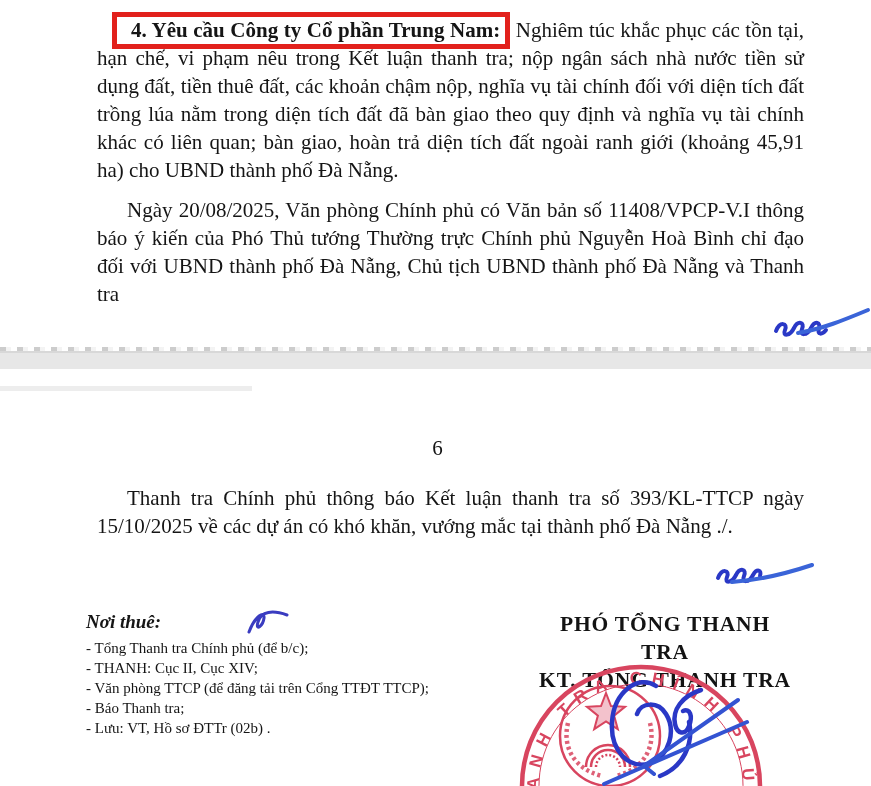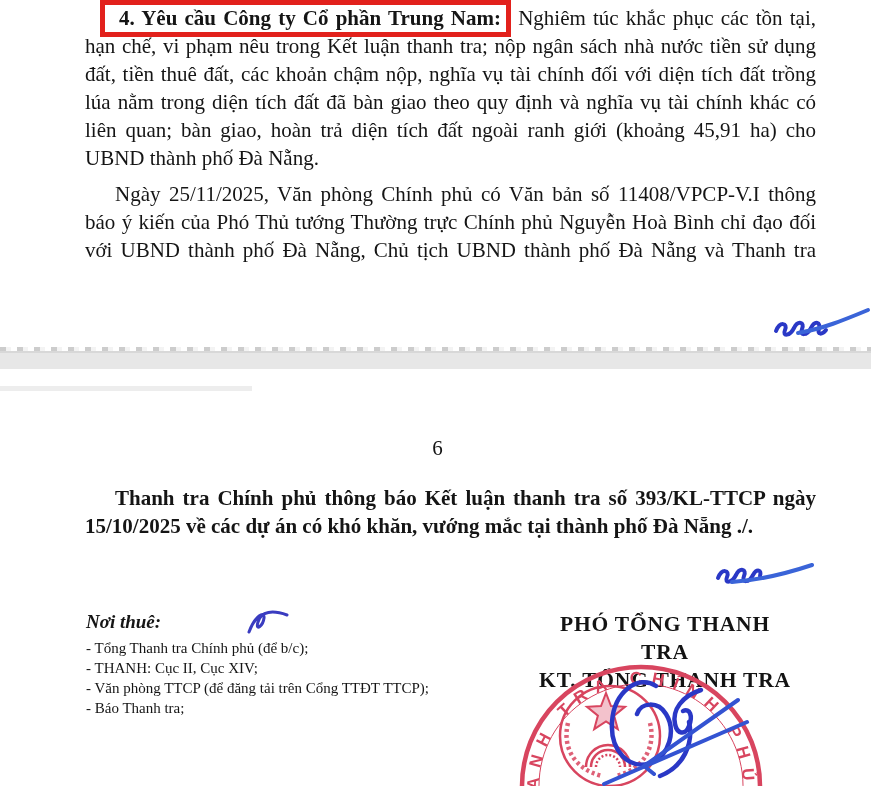--- a/index.html
+++ b/index.html
@@ -5,29 +5,29 @@
   html,body { margin:0; padding:0; background:#ffffff; }
   #doc {
     position:relative; width:871px; height:786px;
     background:#ffffff; overflow:hidden;
     font-family:"Liberation Serif", serif; color:#151515;
   }
   .body-text {
     position:absolute; left:85px; width:731px;
     font-size:21px; line-height:28px; text-align:justify;
   }
-  .body-text p { margin:0; }
+  .body-text p { margin:12px; }
   #para1 { text-indent:15px; }
   #para1 .redbox {
     border:5px solid #e2211c;
     padding:1px 5px 2px 14px;
     font-weight:700;
   }
   #para2 { margin-top:8px; text-indent:30px; text-align-last:justify; }
-  #p2para2 { margin-top:7px; text-indent:30px;font-weight:bold; }
+  #p2para2 { margin-top:7px; text-indent:30px; }
   #pagenum {
     position:absolute; left:85px; top:436px; width:705px;
     text-align:center; font-size:21px;
   }
   #scan-noise {
     position:absolute; left:0; top:347px; width:871px; height:4px;
     background:repeating-linear-gradient(90deg, rgba(110,110,110,.35) 0 6px,
       rgba(190,190,190,.18) 6px 11px, transparent 11px 17px);
   }
   #page-gap {
@@ -55,21 +55,21 @@
 </head>
 <body>
 
 <div id="doc">
 
   <div class="body-text" style="top:4px;">
     <p id="para1">
       <span class="redbox">4. Yêu cầu Công ty Cổ phần Trung Nam:</span>
       <span>Nghiêm túc khắc phục các tồn tại, hạn chế, vi phạm nêu trong Kết luận thanh tra; nộp ngân sách nhà nước tiền sử dụng đất, tiền thuê đất, các khoản chậm nộp, nghĩa vụ tài chính đối với diện tích đất trồng lúa nằm trong diện tích đất đã bàn giao theo quy định và nghĩa vụ tài chính khác có liên quan; bàn giao, hoàn trả diện tích đất ngoài ranh giới (khoảng 45,91 ha) cho UBND thành phố Đà Nẵng.</span>
     </p>
-    <p id="para2">Ngày 25/11/2025, Văn phòng Chính phủ có Văn bản số 11408/VPCP-V.I thông báo ý kiến của Phó Thủ tướng Thường trực Chính phủ Nguyễn Hoà Bình chỉ đạo đối với UBND thành phố Đà Nẵng, Chủ tịch UBND thành phố Đà Nẵng và Thanh tra</p>
+    <p id="para2">Ngày 20/08/2025, Văn phòng Chính phủ có Văn bản số 11408/VPCP-V.I thông báo ý kiến của Phó Thủ tướng Thường trực Chính phủ Nguyễn Hoà Bình chỉ đạo đối với UBND thành phố Đà Nẵng, Chủ tịch UBND thành phố Đà Nẵng và Thanh tra</p>
   </div>
 
   <svg class="abs" style="left:770px; top:303px;" width="101" height="38" viewBox="0 0 101 38">
     <g fill="none" stroke-linecap="round" stroke-linejoin="round">
       <path d="M 6,28 C 10,18 18,20 15,27 C 12,34 20,33 24,25 C 28,17 35,19 32,26 C 29,33 37,33 41,25 C 45,17 51,19 49,26 C 47,32 52,32 56,27" stroke="#2a38c6" stroke-width="4"></path>
       <path d="M 28,30 C 52,26 74,17 98,7" stroke="#3a64d8" stroke-width="4"></path>
     </g>
   </svg>
 
   <div id="scan-noise"></div>
@@ -88,20 +88,21 @@
       <path d="M 22,24 C 50,22 78,15 102,7" stroke="#3a64d8" stroke-width="4"></path>
     </g>
   </svg>
 
   <div id="recipients">
     <span class="label">Nơi thuê:</span>
     <div class="item">- Tổng Thanh tra Chính phủ (để b/c);</div>
     <div class="item">- THANH: Cục II, Cục XIV;</div>
     <div class="item">- Văn phòng TTCP (để đăng tải trên Cổng TTĐT TTCP);</div>
     <div class="item">- Báo Thanh tra;</div>
+    <div class="item">- Lưu: VT, Hồ sơ ĐTTr (02b) .</div>
   </div>
 
   <svg class="abs" style="left:243px; top:608px;" width="48" height="28" viewBox="0 0 48 28">
     <path d="M 6,24 C 12,8 22,2 21,10 C 20,18 12,24 15,14 C 18,3 30,2 44,7" fill="none" stroke="#3a3cc0" stroke-width="3" stroke-linecap="round"></path>
   </svg>
 
   <div id="sig-title">
     <div>PHÓ TỔNG THANH TRA</div>
     <div>KT. TỔNG THANH TRA</div>
   </div>

